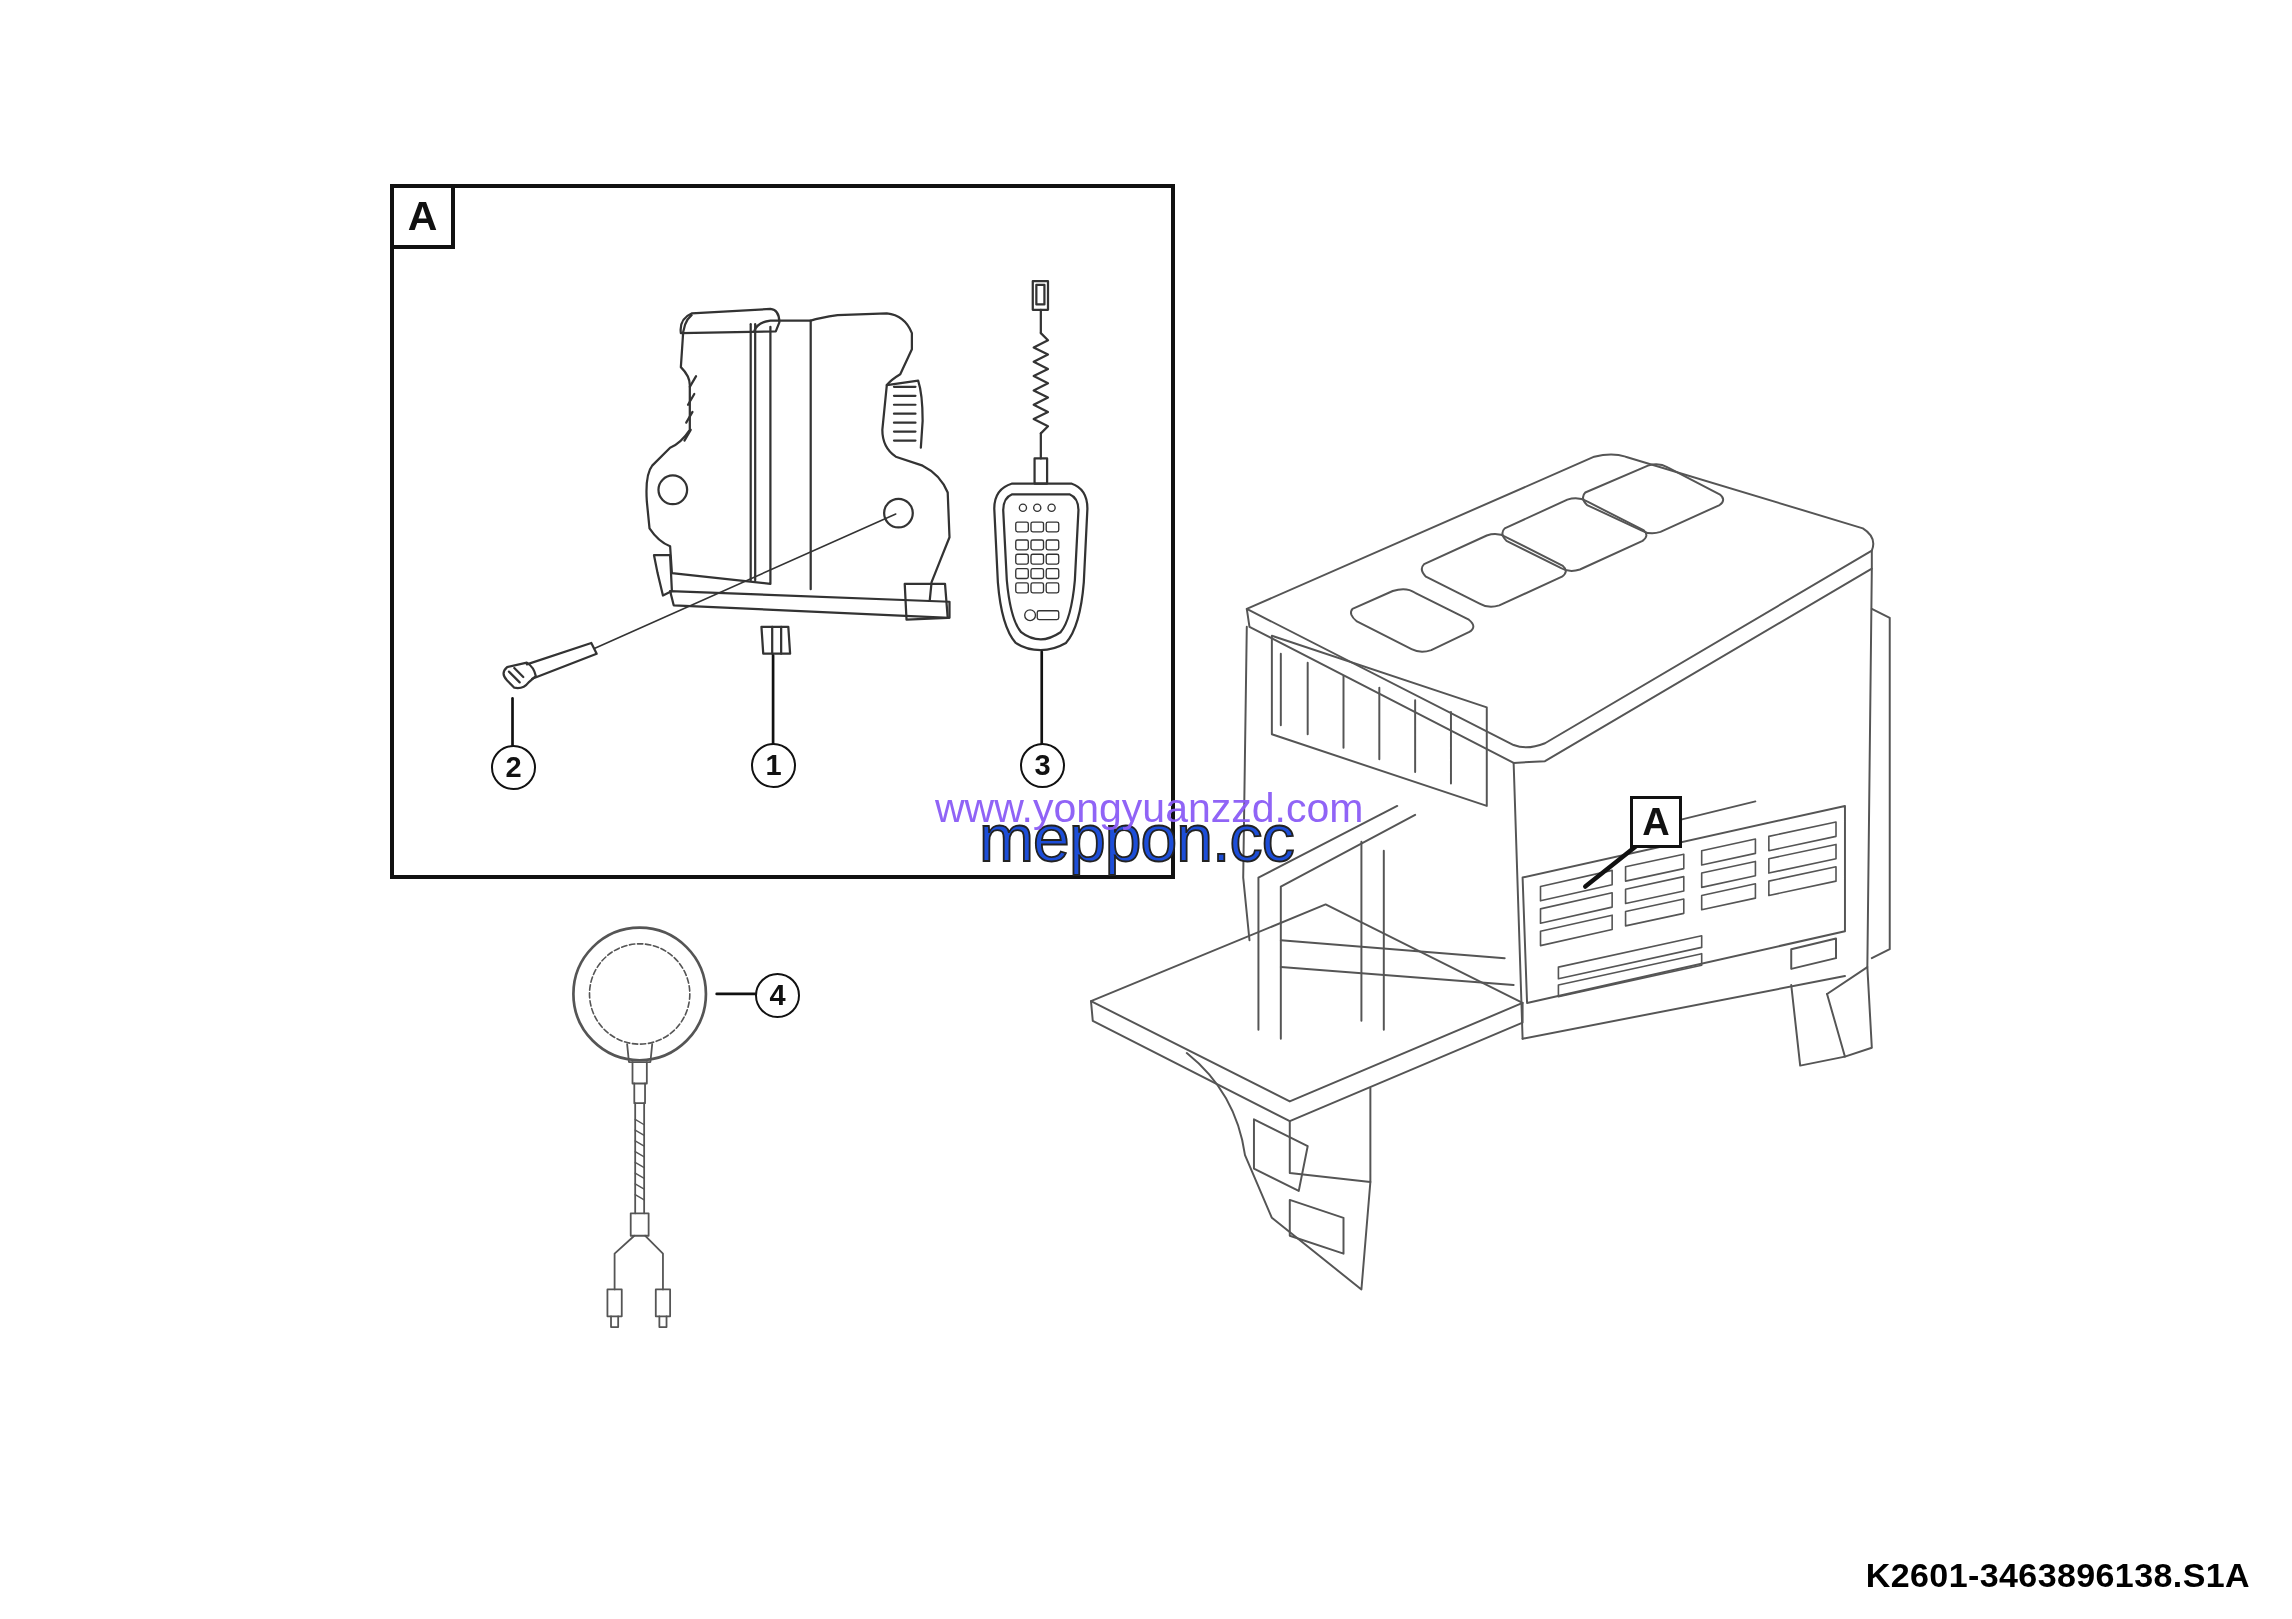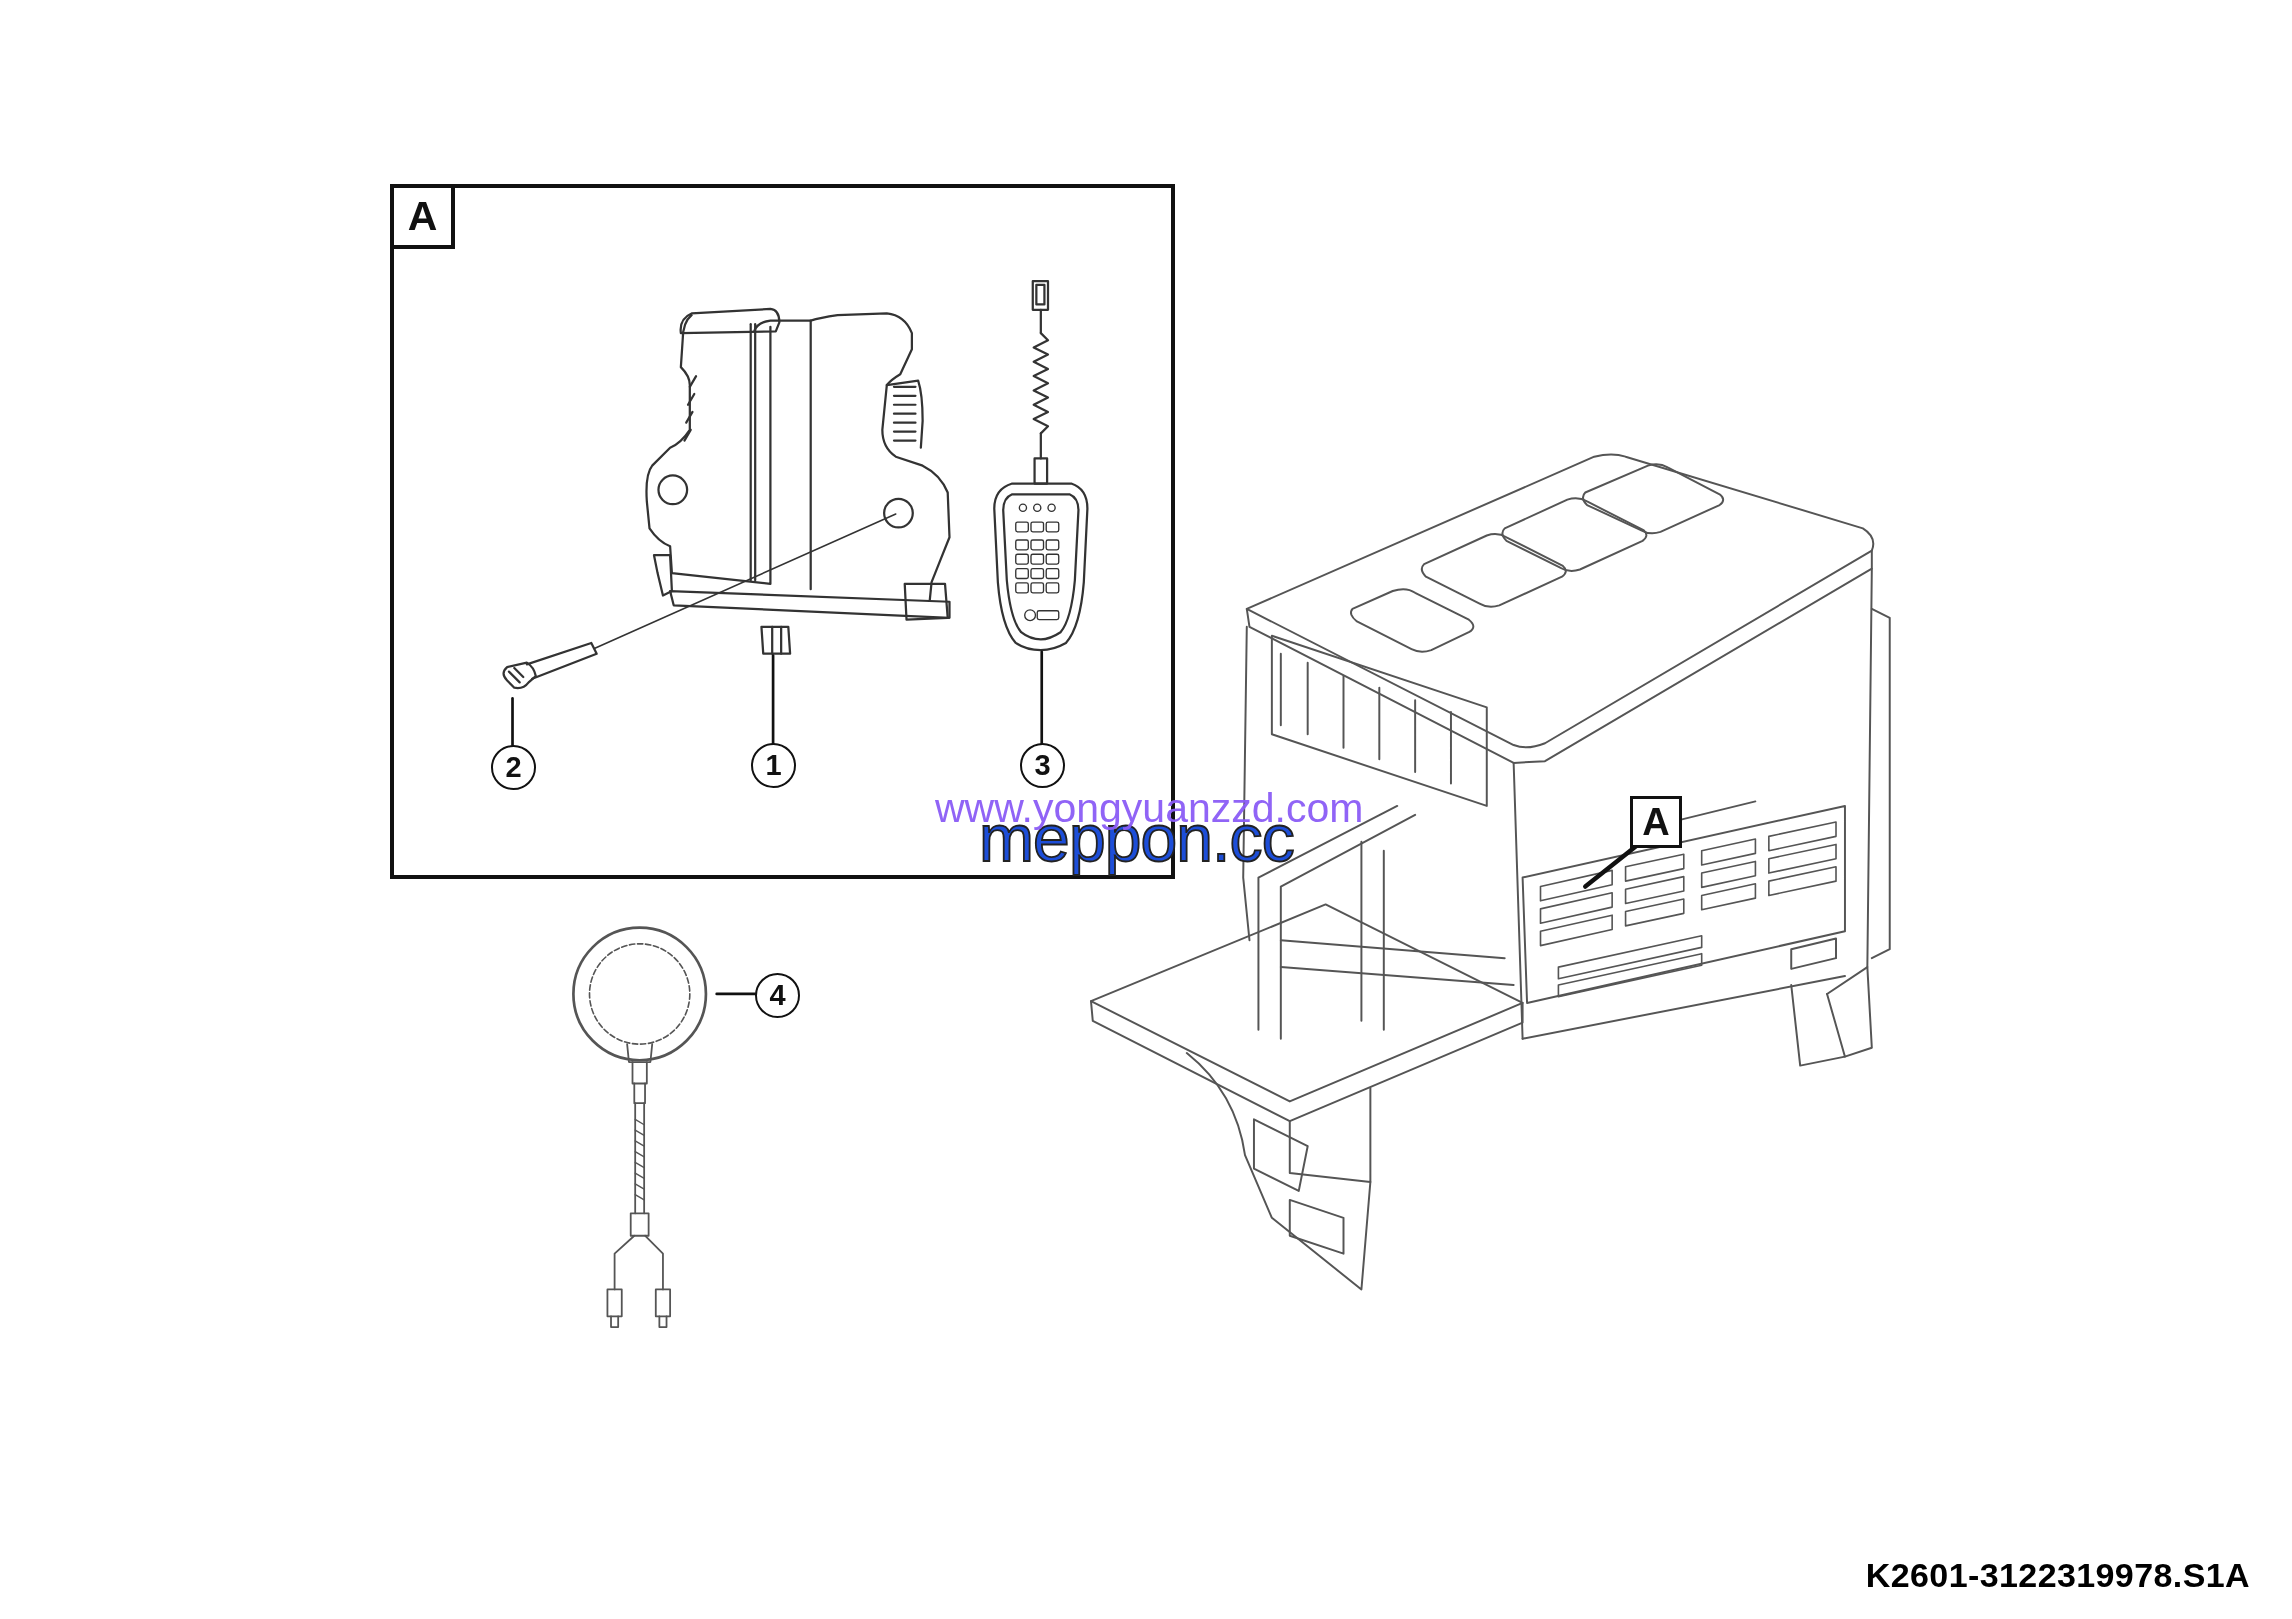--- a/index.html
+++ b/index.html
@@ -165,15 +165,15 @@
   <div class="callout" style="left:491px; top:745px;">2</div>
   <div class="callout" style="left:751px; top:743px;">1</div>
   <div class="callout" style="left:1020px; top:743px;">3</div>
   <div class="callout" style="left:755px; top:973px;">4</div>
 
   <div class="view-tag">A</div>
 
   <div class="wm-outline">meppon.cc</div>
   <div class="wm-blue">www.yongyuanzzd.com</div>
 
-  <div class="drawing-code">K2601-3122319978.S1A</div>
+  <div class="drawing-code">K2601-3463896138.S1A</div>
 </div>
 
 
 </body></html>

